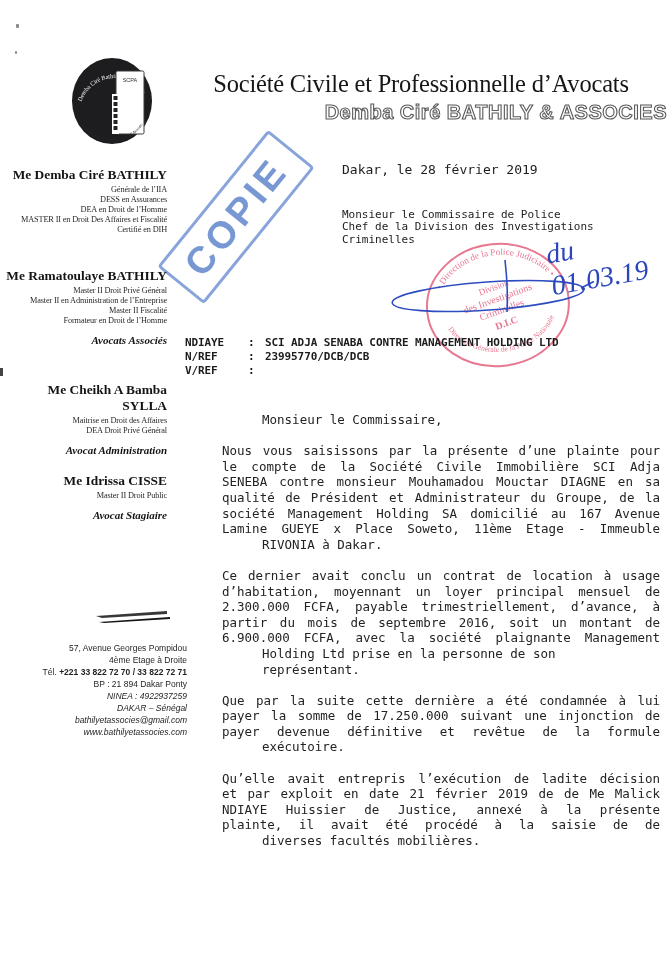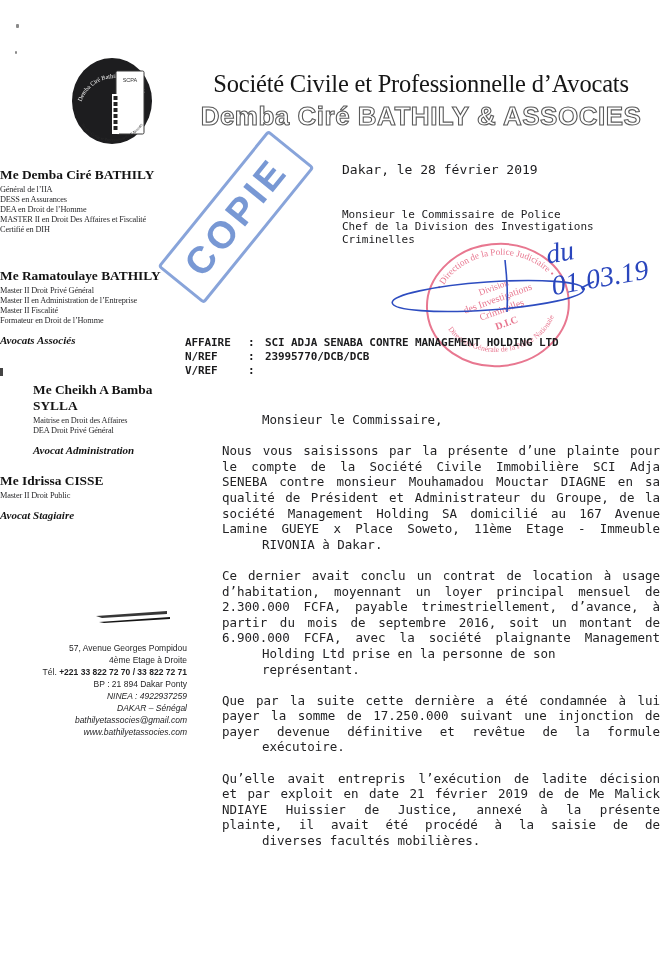--- a/index.html
+++ b/index.html
@@ -3,22 +3,22 @@
 <meta charset="utf-8">
 <style>
   html,body{margin:0;padding:0;}
   body{width:671px;height:956px;background:#ffffff;position:relative;overflow:hidden;
        font-family:"Liberation Serif",serif;color:#1c1c1e;}
   .abs{position:absolute;}
   .mono{font-family:"DejaVu Sans Mono",monospace;}
 
   
   .title1{left:175px;top:70px;width:492px;text-align:center;font-size:24.5px;color:#161616;letter-spacing:-0.2px;}
-  .title2{left:175px;top:101px;width:492px;text-align:center;
-          font-family:"Liberation Sans",sans-serif;font-weight:700;font-size:26px;letter-spacing:0.5px;
+  .title2{left:175px;top:101px;width:492px;text-align:right;
+          font-family:"Liberation Sans",sans-serif;font-weight:700;font-size:20px;letter-spacing:0.5px;
           color:#14532d;-webkit-text-fill-color:#ffffff;-webkit-text-stroke:1.1px #5a5a5a;}
 
   
   .copie{left:148px;top:187px;width:170px;height:54px;display:flex;align-items:center;justify-content:center;
          border:3px solid rgba(96,134,205,0.75);border-radius:4px;transform:rotate(-51deg);
          font-family:"Liberation Sans",sans-serif;font-weight:800;font-size:38px;letter-spacing:4px;
          color:rgba(96,134,205,0.85);}
 
   
   .dateline{left:342px;top:164px;font-size:13px;line-height:12px;}
@@ -28,22 +28,22 @@
   .ref-label{width:63px;}
   .ref-colon{width:17px;}
 
   
   .letter-body{left:222px;top:412px;width:438px;font-size:12.5px;line-height:15.6px;color:#232325;}
   .para{margin:0 0 15.6px 0;}
   .bline{text-align:justify;text-align-last:justify;}
   .bline.last{text-align:left;text-align-last:auto;padding-left:40px;}
 
   
-  .sgroup{left:0;width:167px;padding-right:1px;}
-  .g1{top:167px;} .g2{top:268px;} .g3{top:382px;padding-left:33px;} .g4{top:473px;}
+  .sgroup{left:0;width:167px;text-align:right;padding-right:1px;}
+  .g1{top:167px;} .g2{top:268px;} .g3{top:382px;} .g4{top:473px;}
   .s-name{font-weight:700;font-size:13.4px;line-height:16px;color:#141414;}
   .s-cred{font-size:8.3px;line-height:9.9px;letter-spacing:-0.15px;color:#2a2a2c;margin-top:2px;}
   .s-role{font-style:italic;font-weight:700;font-size:11px;margin-top:8px;color:#141414;}
 
   
   .footer{left:0;top:642px;width:187px;text-align:right;font-family:"Liberation Sans",sans-serif;
           font-size:8.5px;line-height:12px;color:#1f1f21;}
   .f-b{font-weight:700;} .f-i{font-style:italic;}
 
   
@@ -124,21 +124,21 @@
     <g stroke="#2d4cc0" fill="none" stroke-width="1.6">
       <ellipse cx="103" cy="46" rx="96" ry="14" transform="rotate(-4 103 46)"></ellipse>
       <path d="M 196,38 C 204,34 210,31 208,32"></path>
       <path d="M 120,10 C 122,28 123,46 122,62"></path>
     </g>
   </svg>
 
   <div class="abs handwriting">du 01.03.19</div>
 
   <div class="abs mono refs" id="ref-rows">
-      <div class="refrow"><span class="ref-label">AFFAIRE</span><span class="ref-colon">:</span><span class="ref-value">SCI ADJA SENABA CONTRE MANAGEMENT HOLDING LTD</span></div>
+      <div class="refrow"><span class="ref-label">NDIAYE</span><span class="ref-colon">:</span><span class="ref-value">SCI ADJA SENABA CONTRE MANAGEMENT HOLDING LTD</span></div>
       <div class="refrow"><span class="ref-label">N/REF</span><span class="ref-colon">:</span><span class="ref-value">23995770/DCB/DCB</span></div>
       <div class="refrow"><span class="ref-label">V/REF</span><span class="ref-colon">:</span><span class="ref-value"></span></div>
     </div>
 
   <div class="abs mono letter-body" id="letter-body">
       <div class="para">
         <div class="bline last">Monsieur le Commissaire,</div>
       </div>
       <div class="para">
         <div class="bline">Nous vous saisissons par la présente d’une plainte pour</div>
@@ -168,21 +168,21 @@
         <div class="bline">et par exploit en date 21 février 2019 de de Me Malick</div>
         <div class="bline">NDIAYE Huissier de Justice, annexé à la présente</div>
         <div class="bline">plainte, il avait été procédé à la saisie de de</div>
         <div class="bline last">diverses facultés mobilières.</div>
       </div>
     </div>
 
   <div class="abs sgroup g1">
     <div class="s-name">Me Demba Ciré BATHILY</div>
     <div class="s-cred">
-        <div>Général de l’IIA</div>
+        <div>Générale de l’IIA</div>
         <div>DESS en Assurances</div>
         <div>DEA en Droit de l’Homme</div>
         <div>MASTER II  en Droit Des Affaires et Fiscalité</div>
         <div>Certifié en DIH</div>
       </div>
   </div>
   <div class="abs sgroup g2">
     <div class="s-name">Me Ramatoulaye BATHILY</div>
     <div class="s-cred">
         <div>Master II  Droit Privé Général</div>

